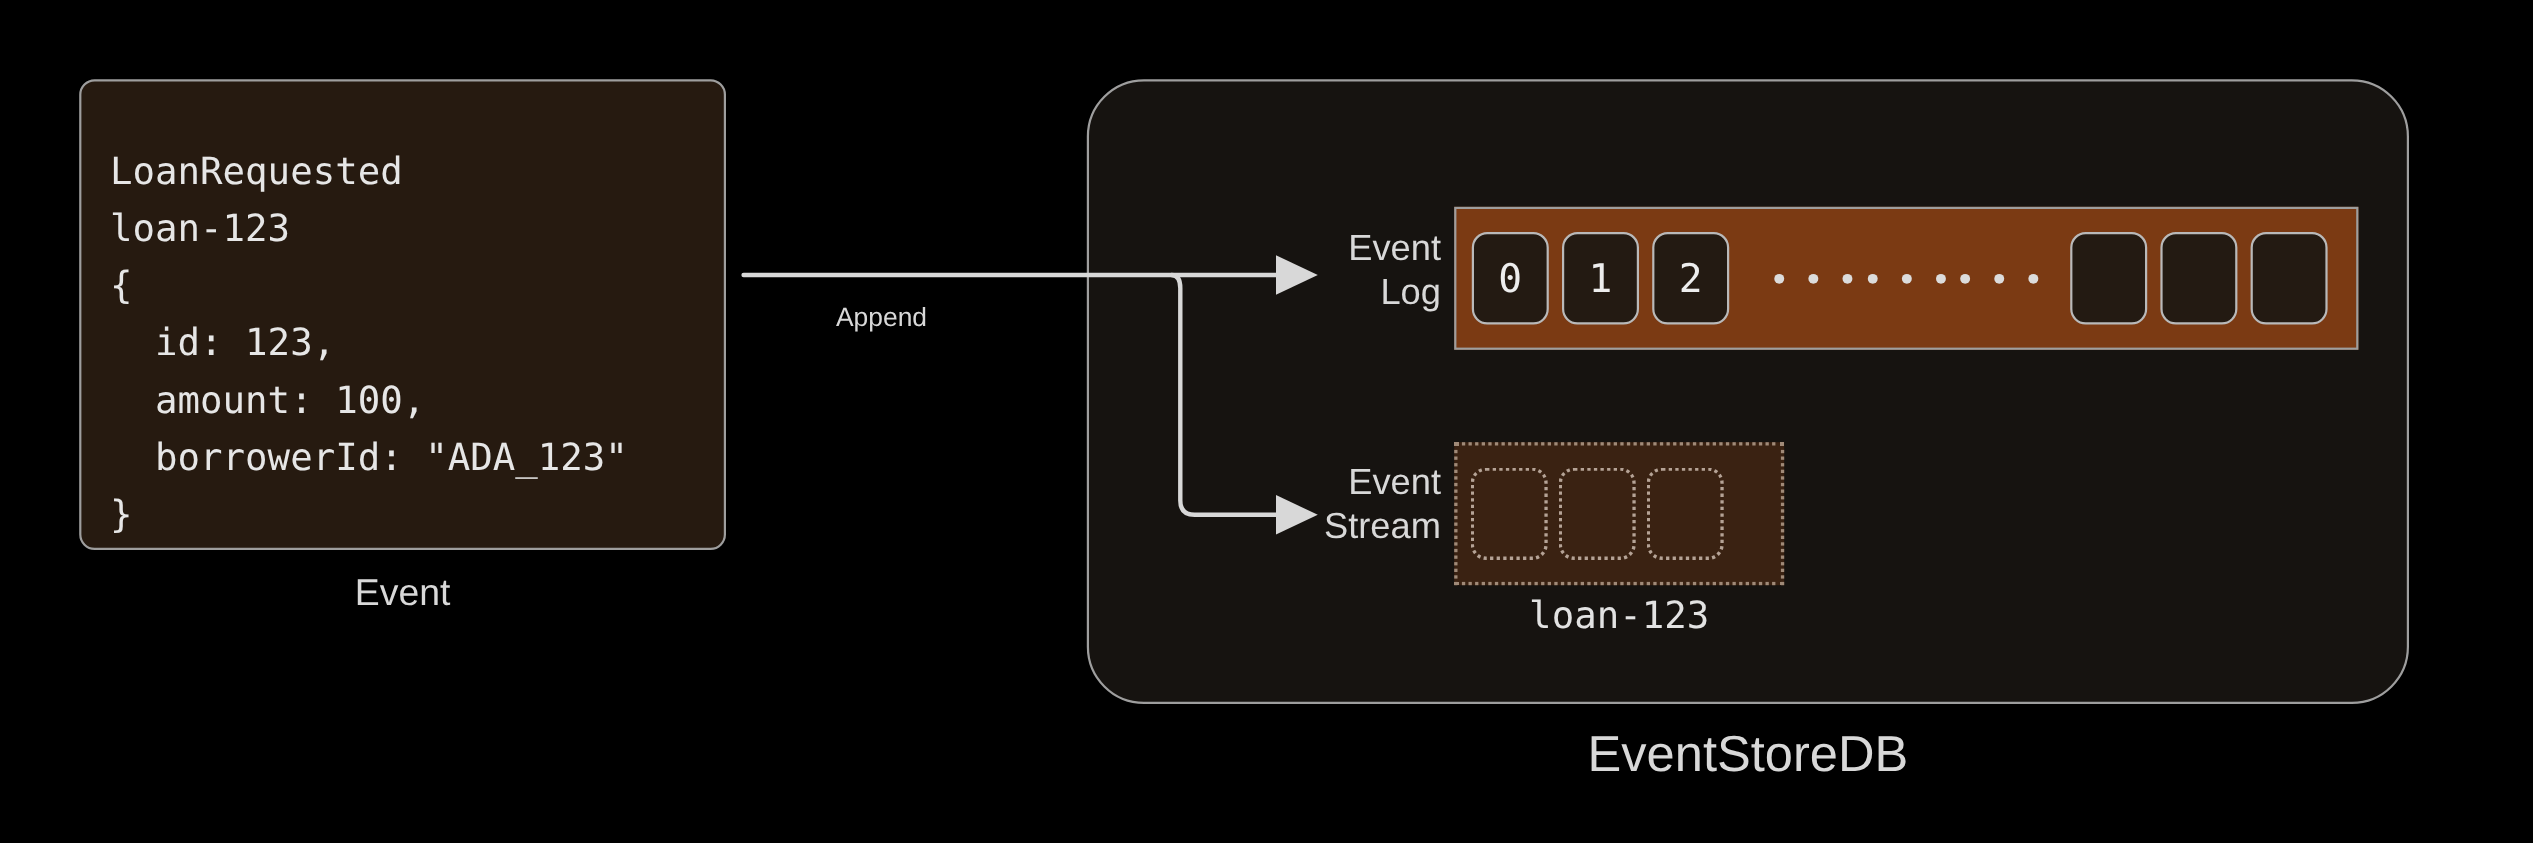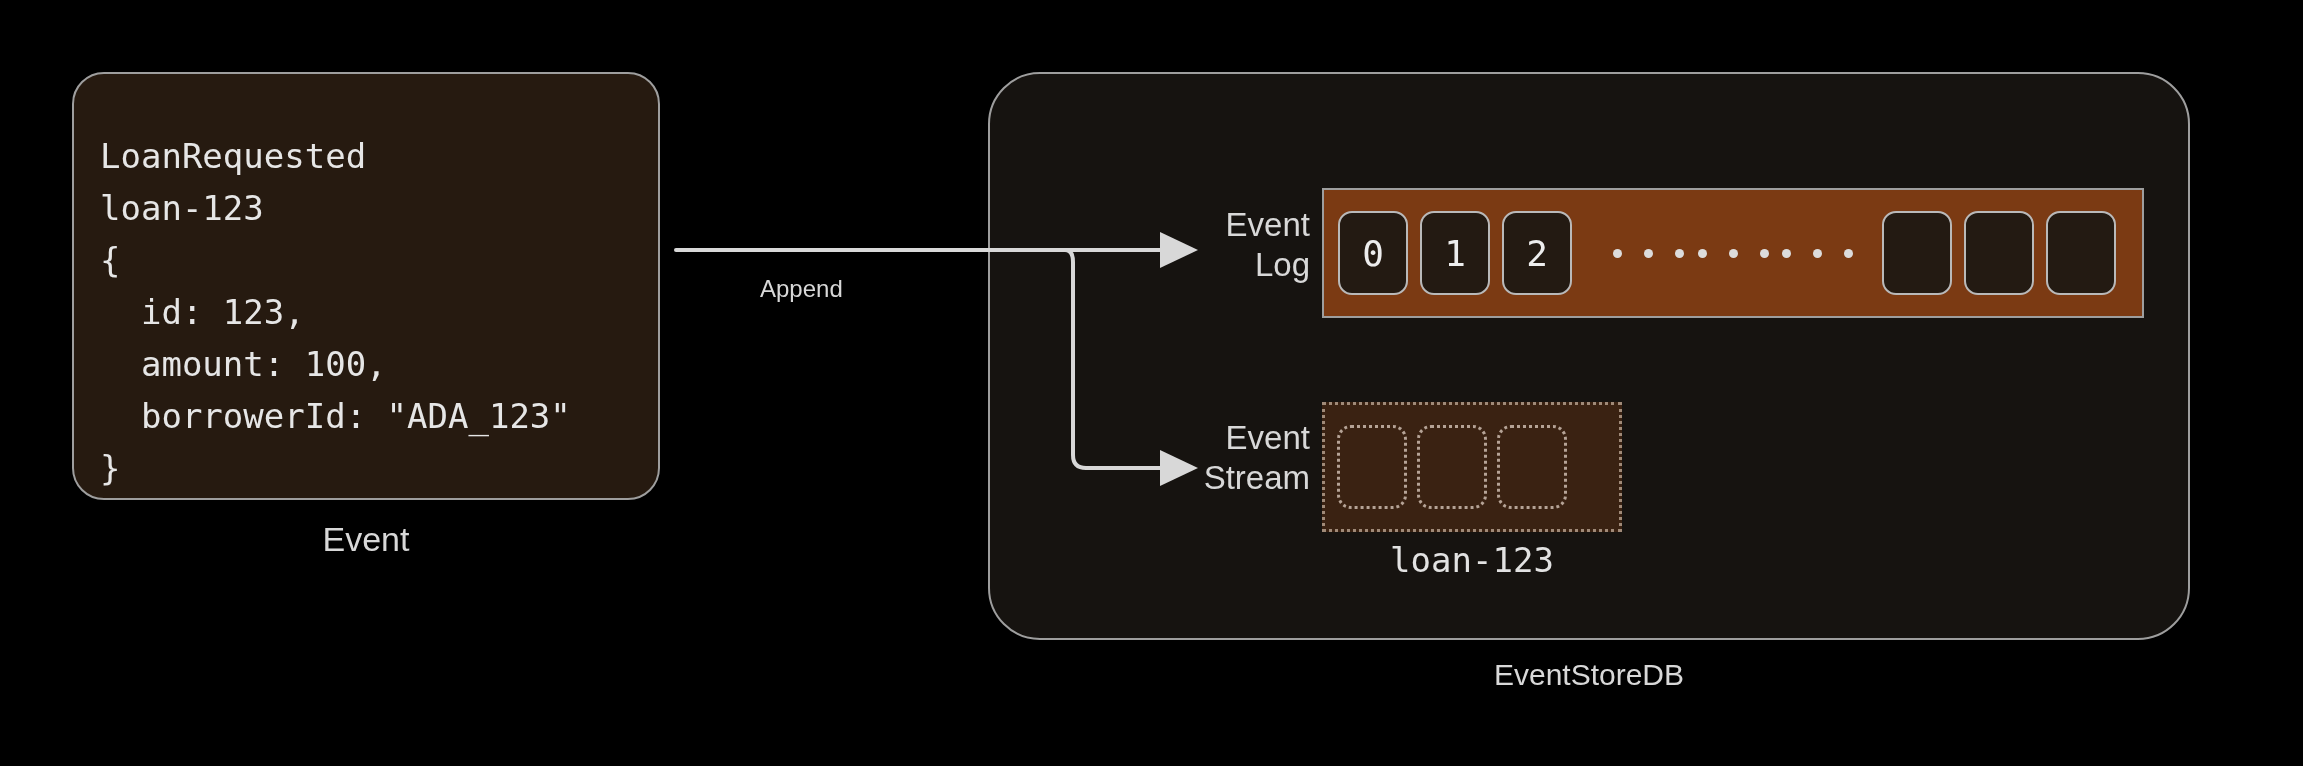--- a/index.html
+++ b/index.html
@@ -19,21 +19,21 @@
   
   #event-card {
     position: absolute;
     left: 72px;
     top: 72px;
     width: 588px;
     height: 428px;
     box-sizing: border-box;
     background: #261a10;
     border: 2px solid #9e9e9e;
-    border-radius: 32px;
+    border-radius: 14px;
   }
   #event-code {
     position: absolute;
     left: 26px;
     top: 22px;
     right: 10px;
     font-family: "DejaVu Sans Mono", "Liberation Mono", monospace;
     font-size: 34px;
     line-height: 52px;
     color: #e6e6e6;
@@ -61,21 +61,21 @@
     background: #161310;
     border: 2px solid #9e9e9e;
     border-radius: 52px;
   }
   #eventstore-caption {
     position: absolute;
     left: 988px;
     top: 658px;
     width: 1202px;
     text-align: center;
-    font-size: 30px;
+    font-size: 46px;
     color: #d8d8d8;
   }
 
   
   .row-label {
     position: absolute;
     text-align: right;
     font-size: 33px;
     line-height: 40px;
     color: #d8d8d8;

